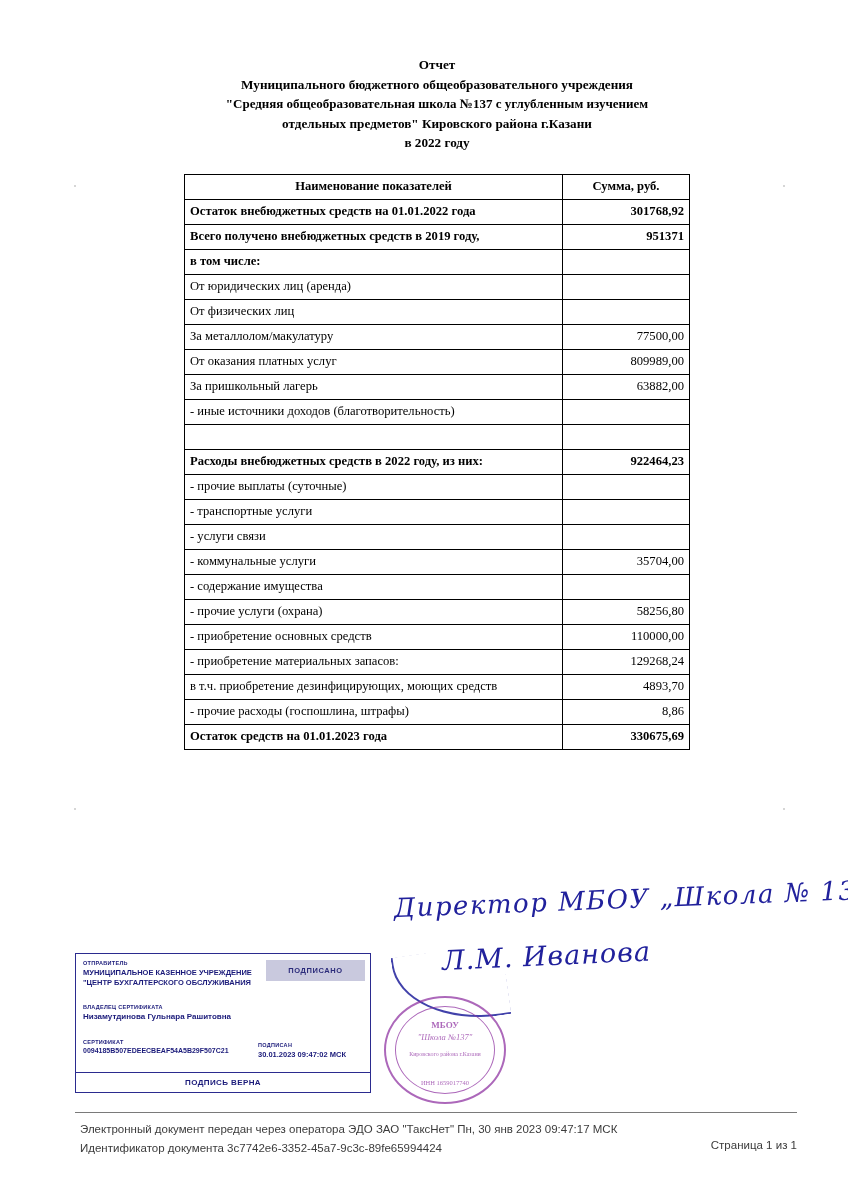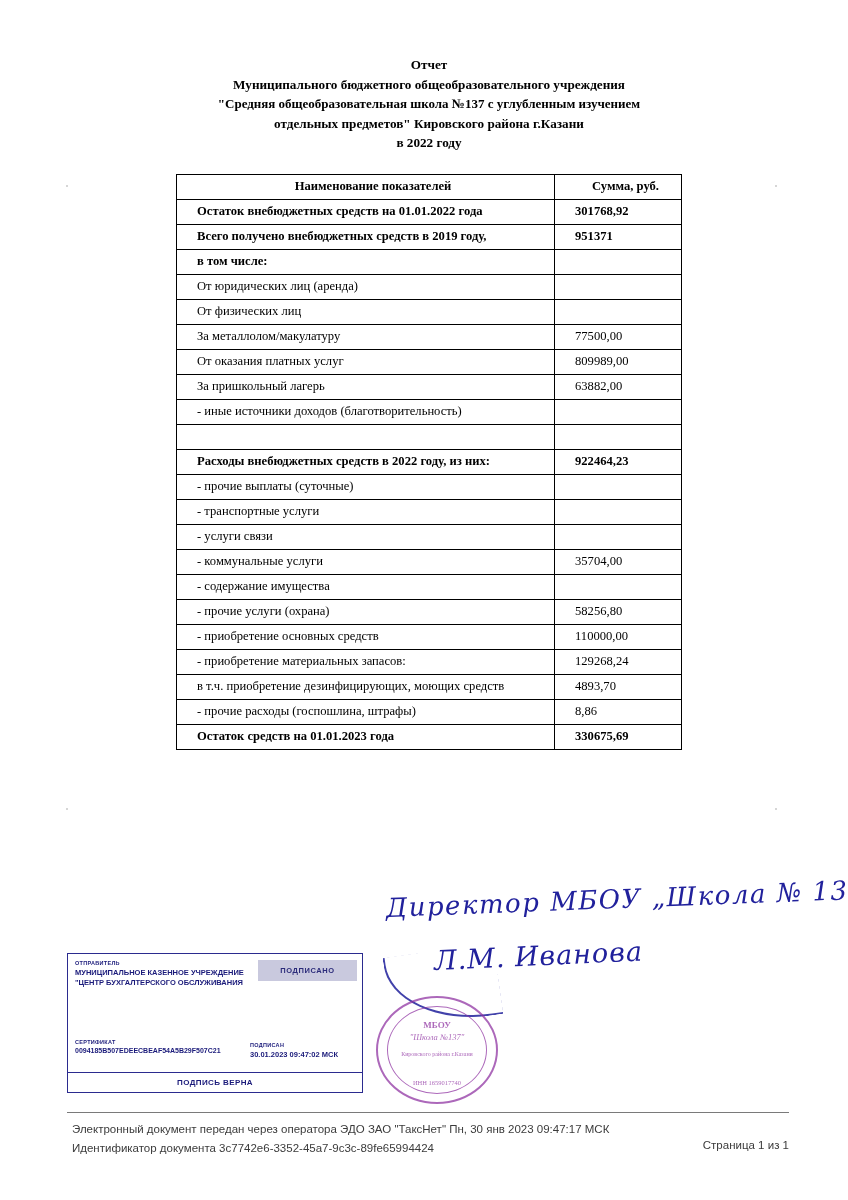--- a/index.html
+++ b/index.html
@@ -10,21 +10,21 @@
   body {
     width: 848px;
     height: 1200px;
     position: relative;
     font-family: "Liberation Serif", serif;
     color: #000000;
     overflow: hidden;
   }
   .page {
     position: absolute;
-    left: 4px; top: 0;
+    left: 12px; top: 0;
     width: 796px;
     height: 1200px;
   }
   
   .heading {
     position: absolute;
     left: 110px;
     top: 55px;
     width: 630px;
     text-align: center;
@@ -46,32 +46,32 @@
     top: 174px;
     width: 505px;
     border-collapse: collapse;
     table-layout: fixed;
     font-size: 12.6px;
   }
   .doc-table col.c1 { width: 378px; }
   .doc-table col.c2 { width: 127px; }
   .doc-table td, .doc-table th {
     border: 1px solid #000000;
-    padding: 2px 5px 3px 20px;
+    padding: 2px 5px 3px 5px;
     height: 19px;
     vertical-align: middle;
     font-weight: normal;
     line-height: 15px;
   }
   .doc-table th {
     text-align: center;
     font-weight: bold;
   }
   .doc-table td.num {
-    text-align: left;
+    text-align: right;
   }
   .doc-table td.bold, .doc-table td.bold.num {
     font-weight: bold;
   }
   
   .sig-script {
     position: absolute;
     font-family: "DejaVu Serif", serif;
     font-style: italic;
     color: #21219c;
@@ -431,20 +431,24 @@
     <div class="st-small">Кировского района г.Казани</div>
     <div class="st-bot">ИНН 1659017740</div>
   </div>
 
   <div class="cert-box">
     <div class="cert-head">
       <div class="lbl">ОТПРАВИТЕЛЬ</div>
       <div class="org">МУНИЦИПАЛЬНОЕ КАЗЕННОЕ УЧРЕЖДЕНИЕ "ЦЕНТР БУХГАЛТЕРСКОГО ОБСЛУЖИВАНИЯ</div>
     </div>
     <div class="cert-badge">ПОДПИСАНО</div>
+    <div class="cert-owner">
+      <div class="lbl">ВЛАДЕЛЕЦ СЕРТИФИКАТА</div>
+      <div class="name">Низамутдинова Гульнара Рашитовна</div>
+    </div>
     <div class="cert-serial">
       <div class="lbl">СЕРТИФИКАТ</div>
       <div class="val">0094185B507EDEECBEAF54A5B29F507C21</div>
     </div>
     <div class="cert-signed">
       <div class="lbl">ПОДПИСАН</div>
       <div class="val">30.01.2023 09:47:02 МСК</div>
     </div>
     <div class="cert-footer">ПОДПИСЬ ВЕРНА</div>
   </div>

